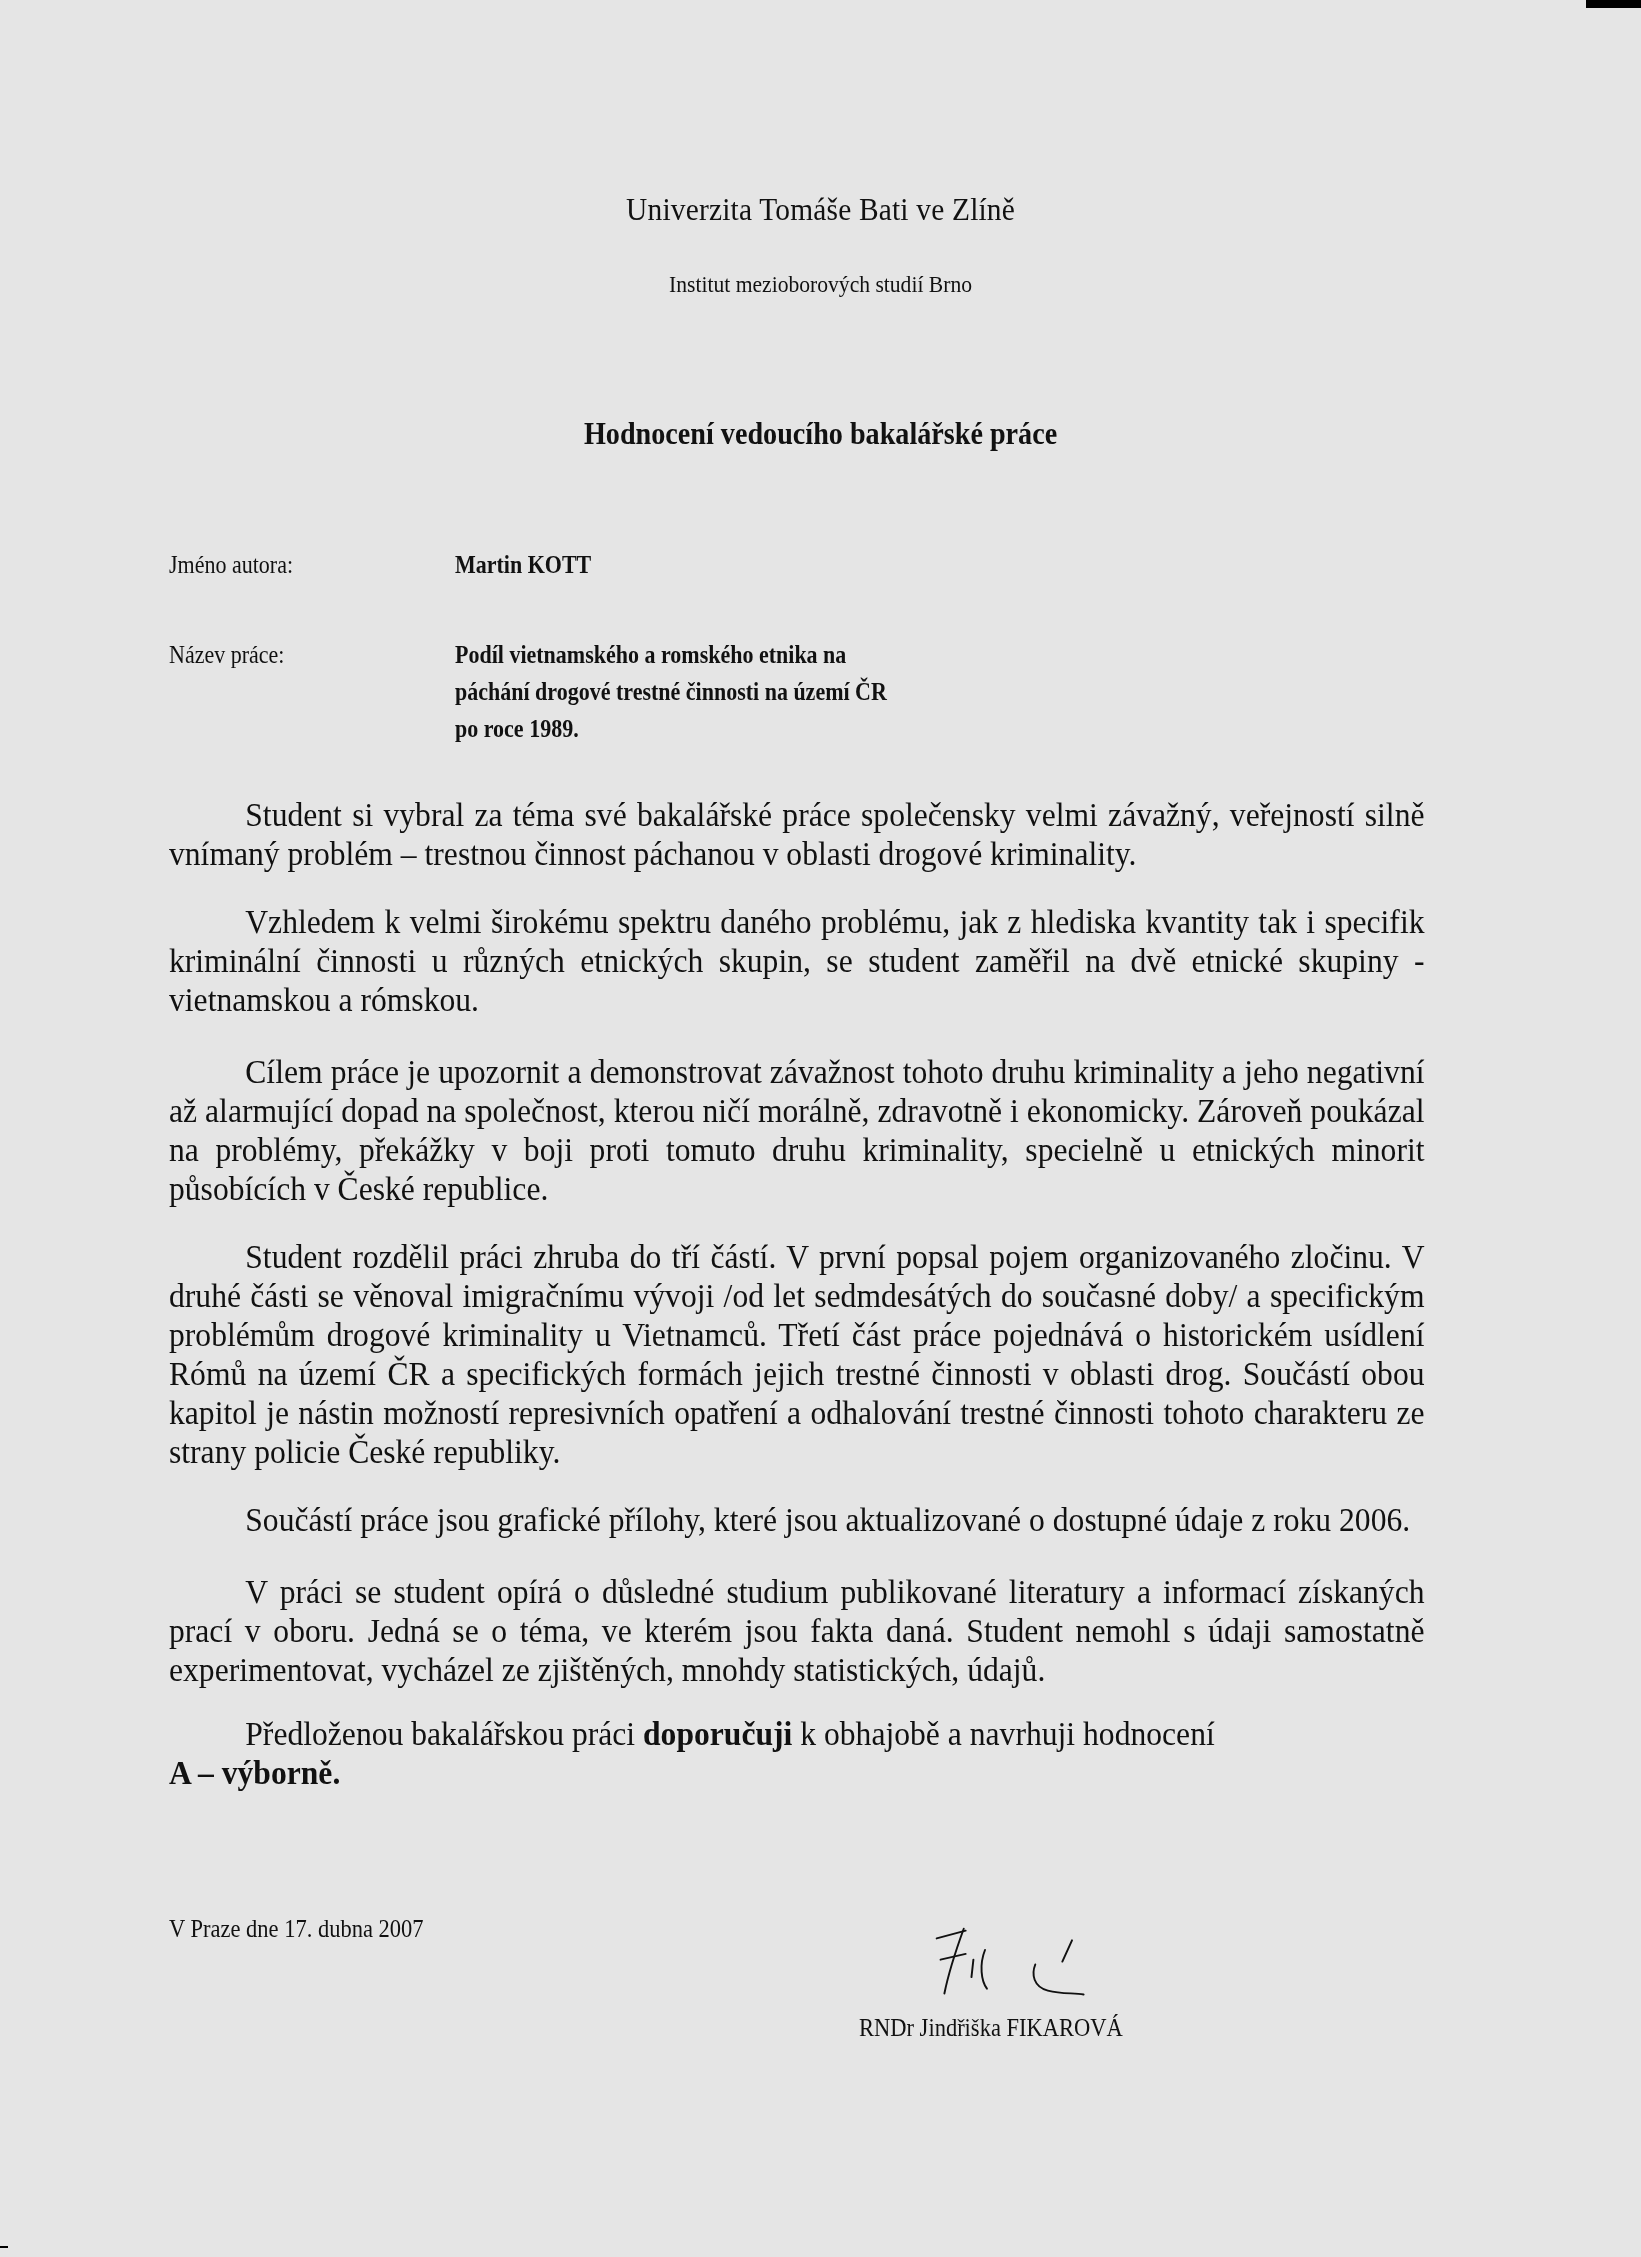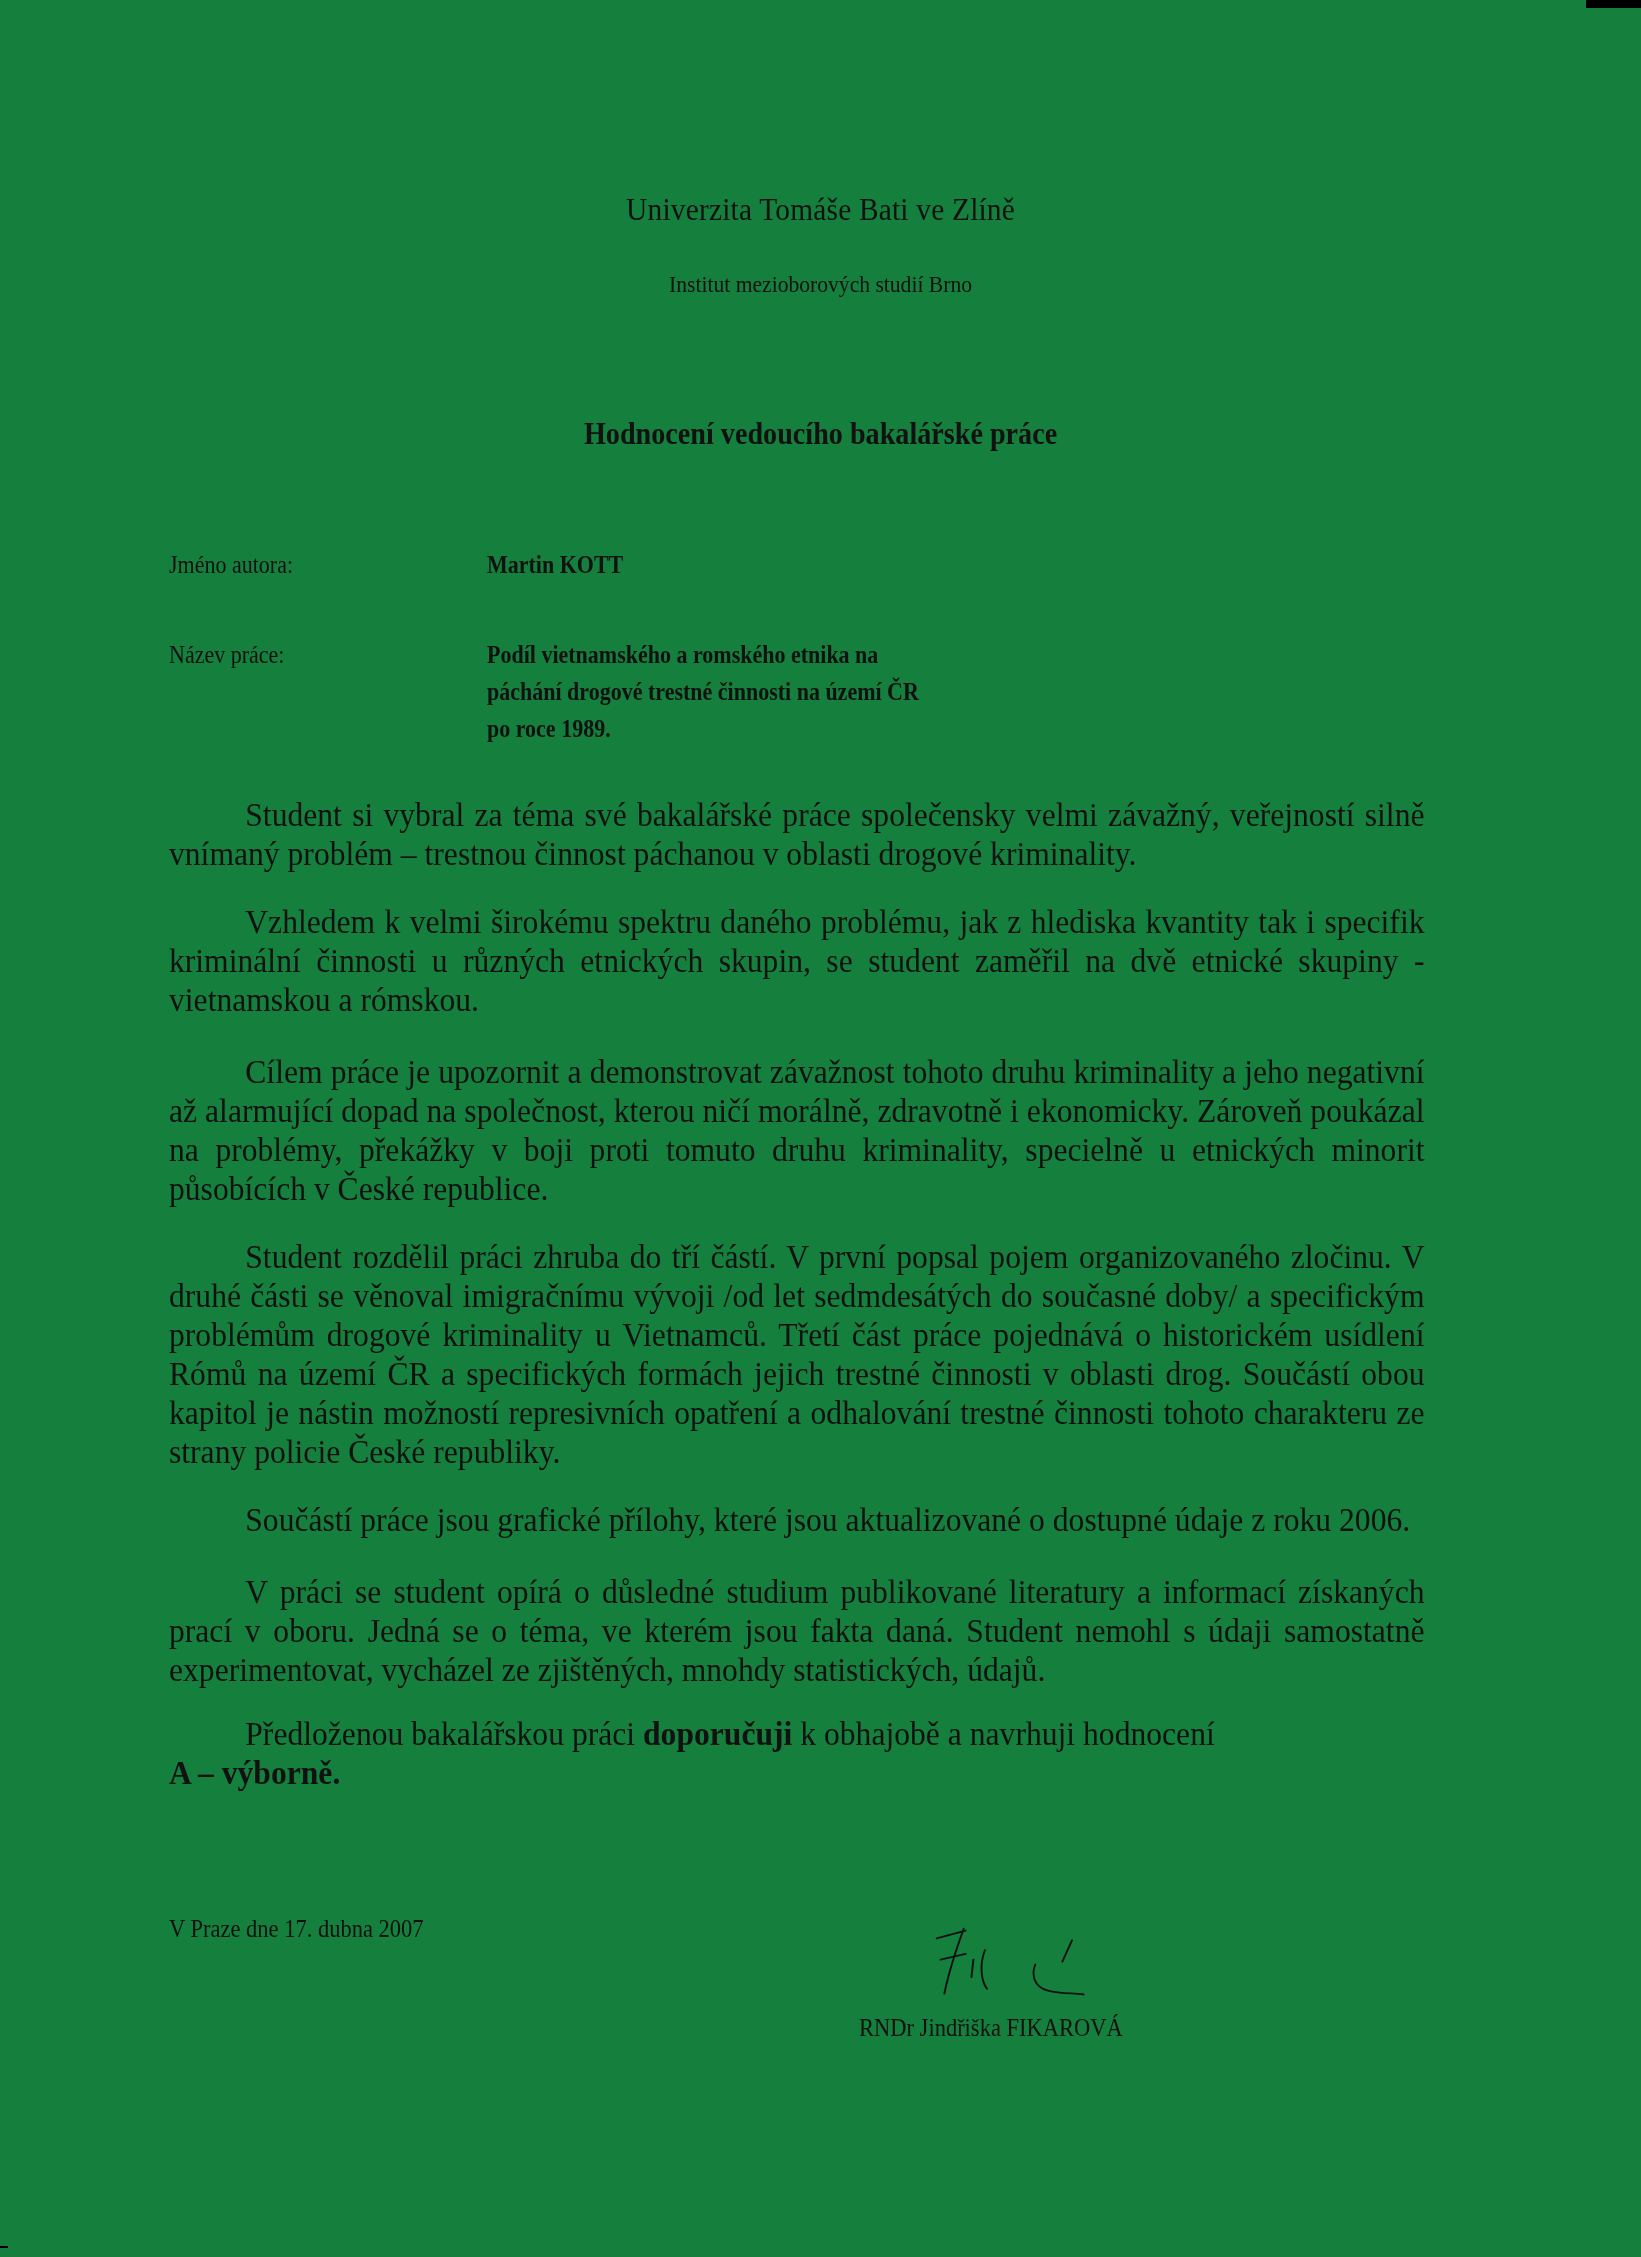--- a/index.html
+++ b/index.html
@@ -12,21 +12,21 @@
       height: 2257px;
       position: relative;
       overflow: hidden;
       font-family: "Liberation Serif", "DejaVu Serif", serif;
       color: #111111;
     }
     .page {
       position: absolute;
       left: 0; top: 0;
       width: 1641px; height: 2257px;
-      background: #15803d;
+      background: #e5e5e5;
     }
     
     .scan-mark-top {
       position: absolute;
       left: 1586px; top: 0;
       width: 55px; height: 7.7px;
       background: #000000;
     }
     .scan-mark-bottom {
       position: absolute;
@@ -63,21 +63,20 @@
       transform: scaleX(0.88);
       transform-origin: 821px 0;
     }
     .meta-row {
       position: absolute;
       left: 169px;
       width: 1159px;
       display: flex;
       font-size: 25px;
       line-height: 37px;
-      gap: 32px;
     }
     .meta-label {
       width: 286px;
       flex: none;
       transform: scaleX(0.88);
       transform-origin: 0 0;
     }
     .meta-value {
       font-weight: bold;
       transform: scaleX(0.88);

